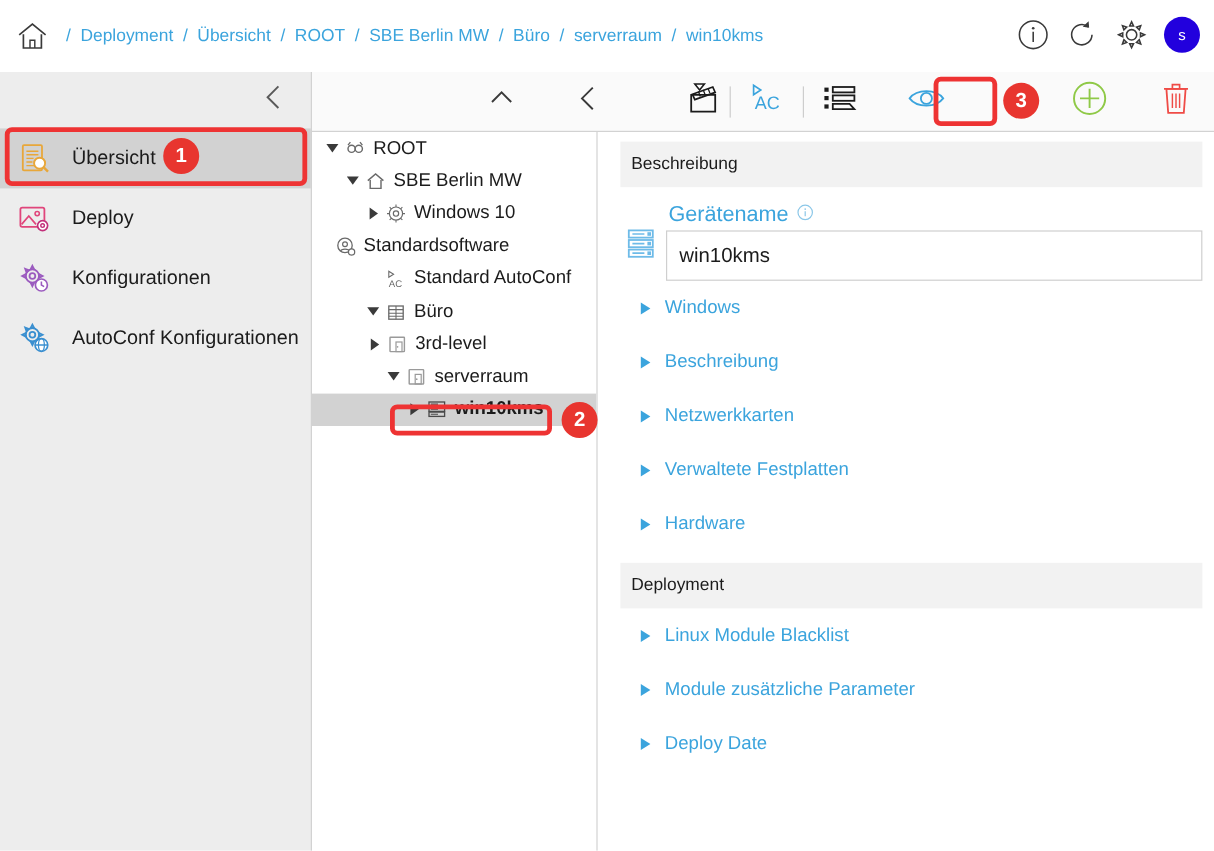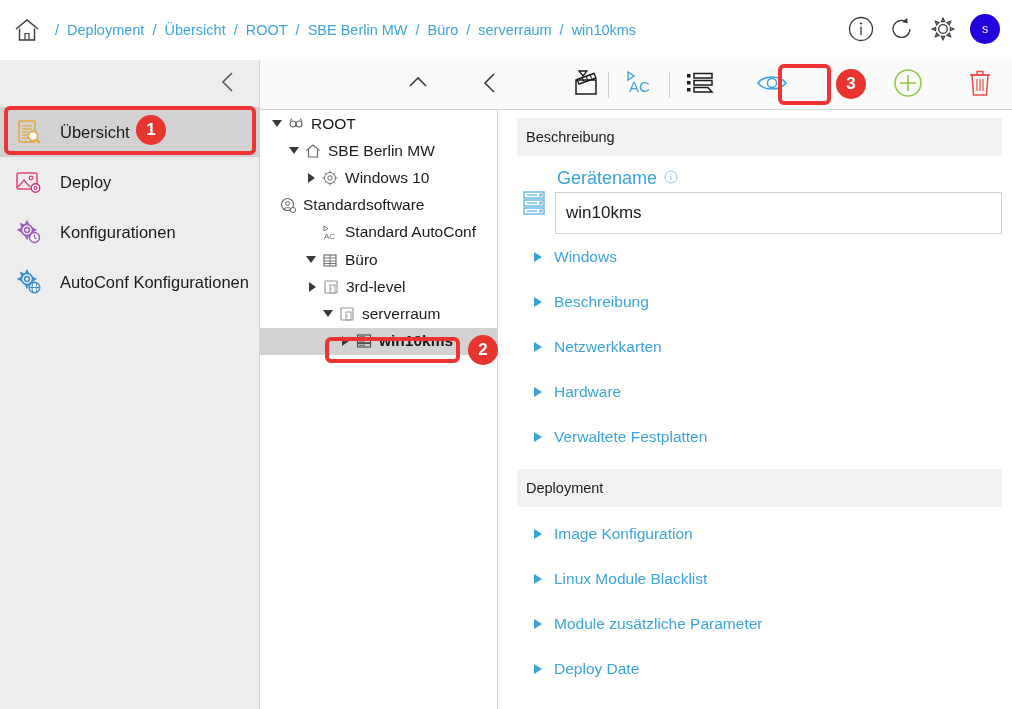--- a/index.html
+++ b/index.html
@@ -561,33 +561,29 @@
     <div class="acc-row">
       <i class="acc-caret"></i>
       <span class="acc-label">Beschreibung</span>
     </div>
     <div class="acc-row">
       <i class="acc-caret"></i>
       <span class="acc-label">Netzwerkkarten</span>
     </div>
     <div class="acc-row">
       <i class="acc-caret"></i>
+      <span class="acc-label">Verwaltete Festplatten</span>
+    </div>
+    <div class="acc-row">
+      <i class="acc-caret"></i>
       <span class="acc-label">Hardware</span>
     </div>
-    <div class="acc-row">
-      <i class="acc-caret"></i>
-      <span class="acc-label">Verwaltete Festplatten</span>
-    </div>
 
     <div class="section-head" style="margin-top:10px">Deployment</div>
 
-    <div class="acc-row" style="margin-top:4px">
-      <i class="acc-caret"></i>
-      <span class="acc-label">Image Konfiguration</span>
-    </div>
     <div class="acc-row">
       <i class="acc-caret"></i>
       <span class="acc-label">Linux Module Blacklist</span>
     </div>
     <div class="acc-row">
       <i class="acc-caret"></i>
       <span class="acc-label">Module zusätzliche Parameter</span>
     </div>
     <div class="acc-row">
       <i class="acc-caret"></i>

